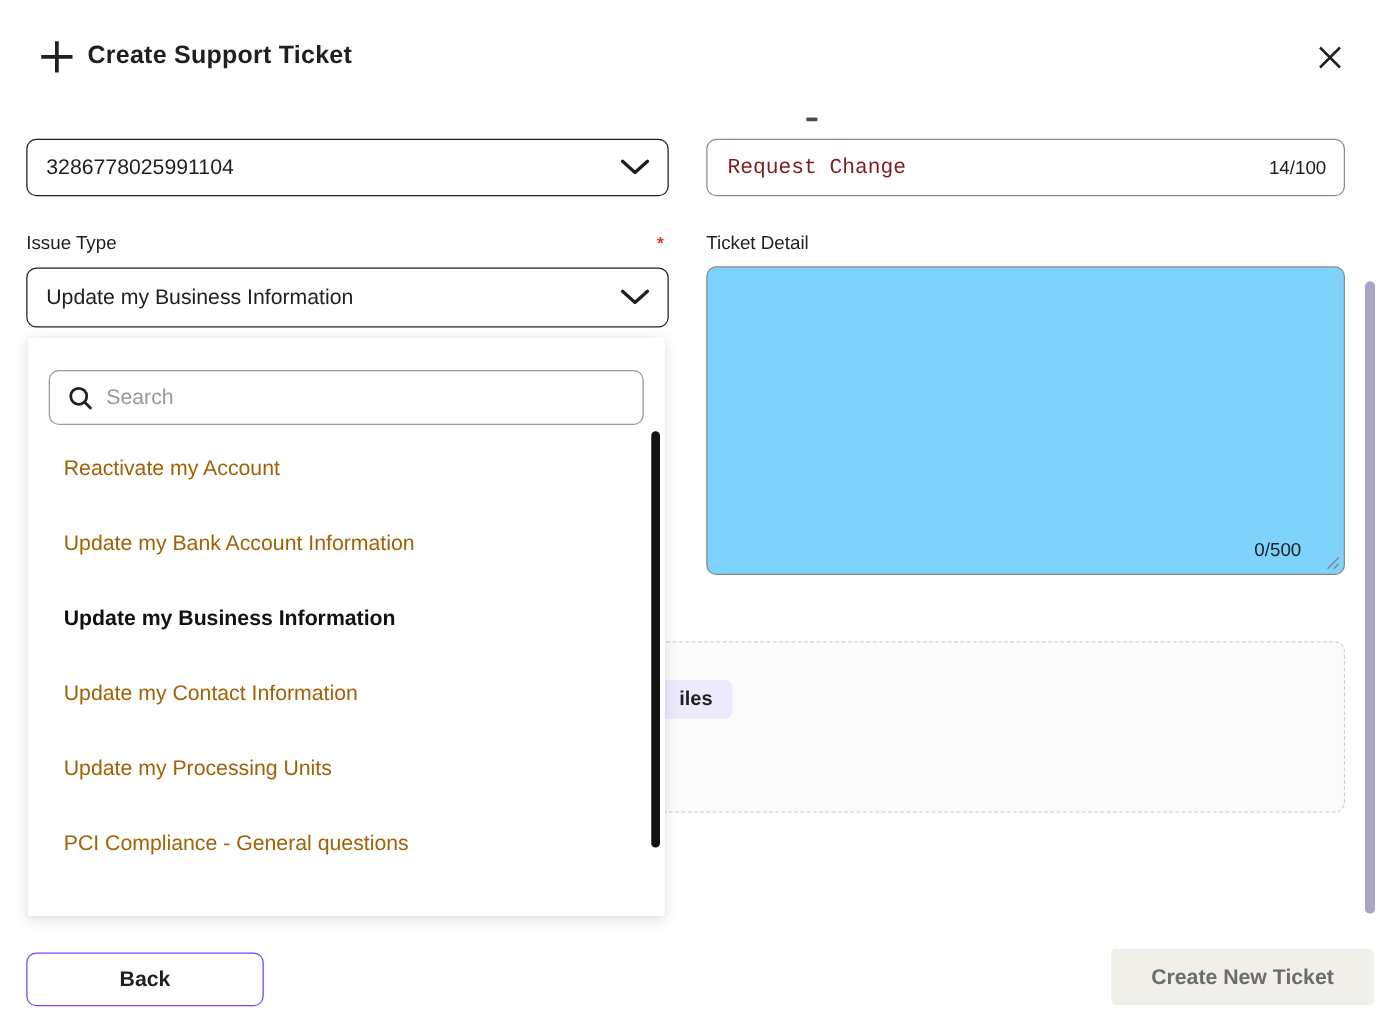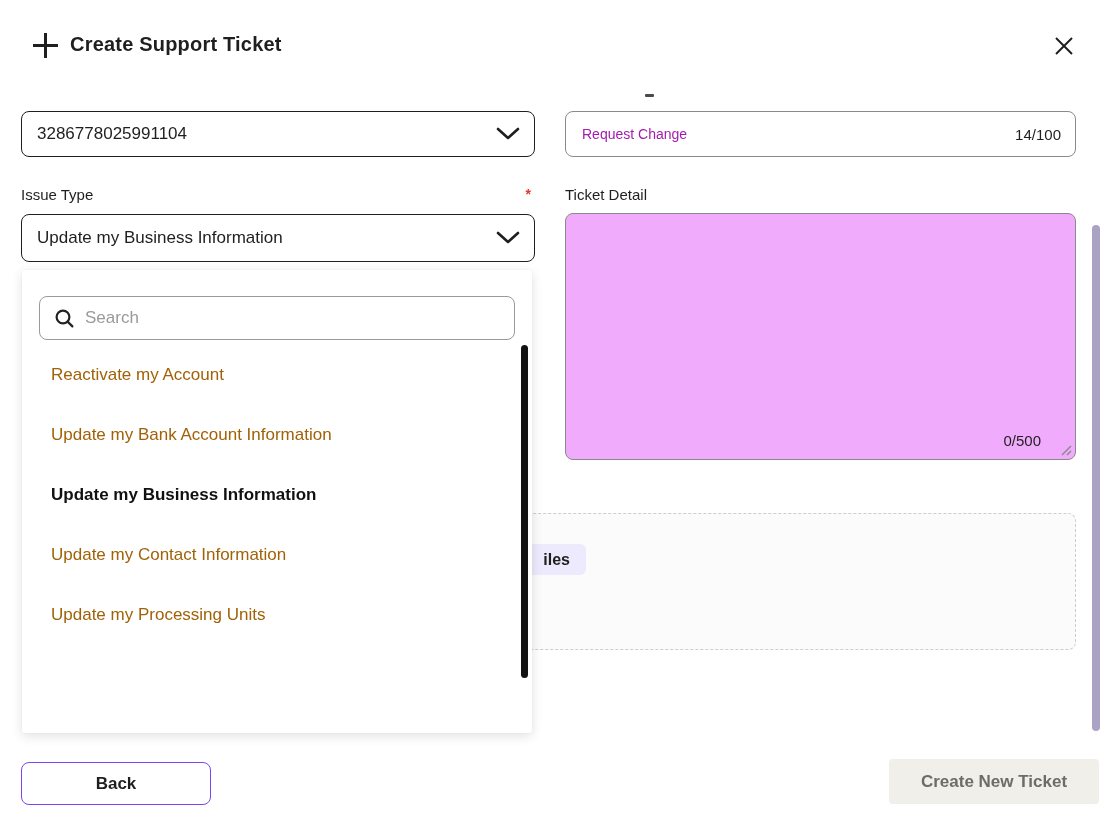--- a/index.html
+++ b/index.html
@@ -15,29 +15,29 @@
   .select-shell{
     box-sizing:border-box;border:1.5px solid #1f1f1f;border-radius:8px;background:#fff;
     display:flex;align-items:center;padding:0 14px 0 15px;cursor:pointer;
   }
   .select-shell .val{flex:1;font-size:17px;color:#1f1f1f;white-space:nowrap;overflow:hidden;}
   .input-shell{
     box-sizing:border-box;border:1px solid #8a8a8a;border-radius:8px;background:#fff;
     display:flex;align-items:center;padding:0 14px 0 2px;
   }
   .input-shell input{
-    flex:1;border:none;outline:none;font-family:Liberation Sans, sans-serif;font-size:14px;color:#a21caf;
+    flex:1;border:none;outline:none;font-family:Liberation Mono, monospace;font-size:17px;color:#7f1d1d;
     padding:0 0 0 14px;background:transparent;min-width:0;
   }
   .counter{font-size:15px;color:#1f1f1f;white-space:nowrap;}
   .field-label{font-size:15px;color:#1f1f1f;}
   .req{color:#e5352b;font-size:14px;font-weight:700;}
   
   .ta-shell{
-    box-sizing:border-box;border:1px solid #8a8a8a;border-radius:8px;background:#f0abfc;position:relative;
+    box-sizing:border-box;border:1px solid #8a8a8a;border-radius:8px;background:#7dd3fc;position:relative;
   }
   .ta-shell textarea{
     box-sizing:border-box;width:100%;height:100%;border:none;outline:none;resize:none;
     font-family:inherit;font-size:17px;padding:12px 14px;background:transparent;border-radius:8px;
   }
   .ta-counter{position:absolute;right:34px;bottom:10px;font-size:15px;color:#1f1f1f;}
   .resize-handle{position:absolute;right:3px;bottom:3px;width:14px;height:14px;cursor:nwse-resize;}
   
   .upload-box{
     box-sizing:border-box;border:1.5px dashed #cdcdcd;border-radius:8px;background:#fbfbfb;
@@ -154,20 +154,21 @@
       </svg>
     </span>
     <input type="text" placeholder="Search" style="">
   </div>
   <div class="abs" style="left:0;top:75px;width:495px;">
       <div class="opt">Reactivate my Account</div>
       <div class="opt">Update my Bank Account Information</div>
       <div class="opt sel">Update my Business Information</div>
       <div class="opt">Update my Contact Information</div>
       <div class="opt">Update my Processing Units</div>
+      <div class="opt">PCI Compliance - General questions</div>
     </div>
   <div class="dd-scrollbar abs" style="left:499px;top:75px;width:7px;height:333px;"></div>
 </div>
 
 <div class="abs modal-scrollbar" style="left:1092px;top:225px;width:8px;height:506px;"></div>
 
 <button class="abs btn-back" style="left:21px;top:762px;width:190px;height:43px;">Back</button>
 <button class="abs btn-create" style="left:889px;top:759px;width:210px;height:45px;">Create New Ticket</button>
 
 </body></html>

